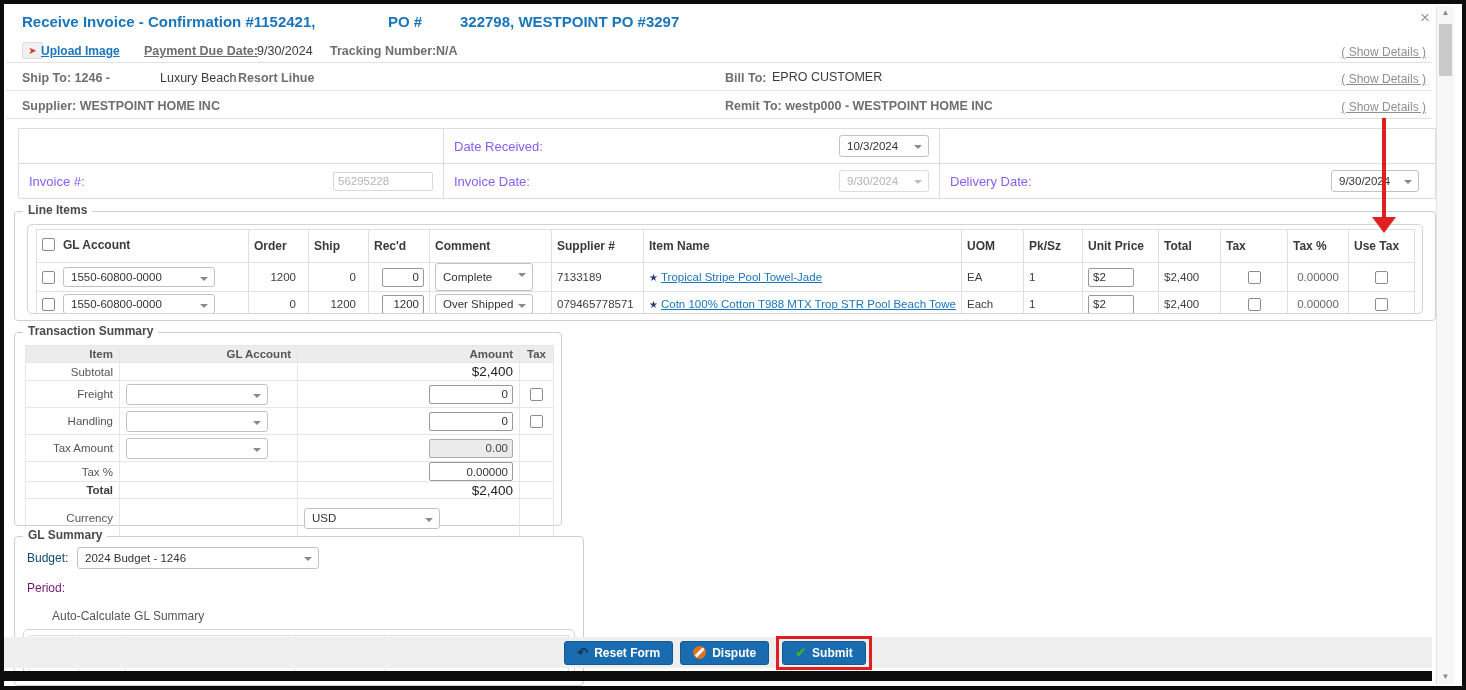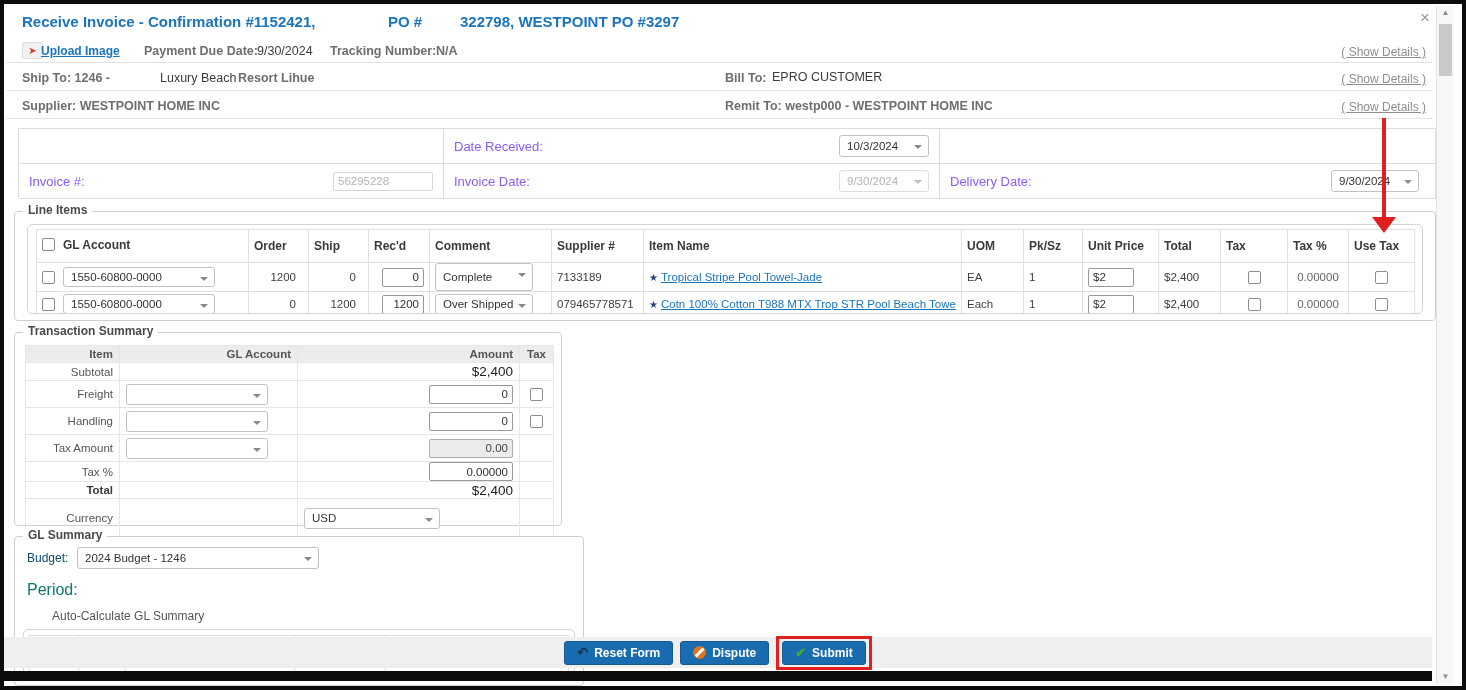--- a/index.html
+++ b/index.html
@@ -78,21 +78,21 @@
 
 <div class="stage">
 
   <span class="abs title" style="left:18px;top:9px;">Receive Invoice - Confirmation #1152421,</span>
   <span class="abs title" style="left:384px;top:9px;">PO #</span>
   <span class="abs title" style="left:456px;top:9px;">322798, WESTPOINT PO #3297</span>
   <span class="close">×</span>
 
   <span class="abs uploadico" style="left:18px;top:38px;">➤</span>
   <span class="abs link" style="left:37px;top:40px;">Upload Image</span>
-  <span class="abs lbl" style="left:140px;top:40px;">Payment Due Date:</span>
+  <span class="abs lbl" style="left:140px;top:40px;text-decoration:underline;">Payment Due Date:</span>
   <span class="abs rval" style="left:253px;top:40px;">9/30/2024</span>
   <span class="abs lbl" style="left:326px;top:40px;">Tracking Number:</span>
   <span class="abs lbl" style="left:432px;top:40px;">N/A</span>
   <span class="abs details" style="right:36px;top:41px;">( Show Details )</span>
   <div class="hr" style="top:58px;"></div>
 
   <span class="abs lbl" style="left:18px;top:67px;">Ship To: 1246 -</span>
   <span class="abs rval" style="left:156px;top:67px;">Luxury Beach</span>
   <span class="abs lbl" style="left:234px;top:67px;text-align:right;">Resort Lihue</span>
   <span class="abs lbl" style="left:721px;top:67px;">Bill To:</span>
@@ -304,21 +304,21 @@
     </tbody>
       </table>
   </div>
 
   <div class="fieldset" style="left:10px;top:532px;width:570px;height:150px;">
     <span class="legend">GL Summary</span>
     <span class="abs" style="left:12px;top:14px;color:#0c4a6e;font-size:12px;">Budget:</span>
     <span class="ddl abs" style="left:62px;top:10px;width:242px;">
         <span>2024 Budget - 1246</span>
       </span>
-    <span class="abs" style="left:12px;top:44px;color:#0f766e;font-size:16px;">Period:</span>
+    <span class="abs" style="left:12px;top:44px;color:#701a75;font-size:12px;">Period:</span>
     <span class="cb checked abs" style="left:14px;top:72px;"></span>
     <span class="abs" style="left:37px;top:72px;color:#555;font-size:12px;">Auto-Calculate GL Summary</span>
     <div class="panel abs" style="left:8px;top:92px;width:552px;height:52px;padding:5px;">
       <div style="display:flex;height:38px;">
         <div style="width:48px;border:1px solid #e0e0e0;margin-right:-1px;"></div>
         <div style="width:46px;border:1px solid #e0e0e0;margin-right:-1px;"></div>
         <div style="width:168px;border:1px solid #e0e0e0;margin-right:-1px;"></div>
         <div style="width:90px;border:1px solid #e0e0e0;margin-right:-1px;"></div>
         <div style="flex:1;border:1px solid #e0e0e0;"></div>
       </div>

